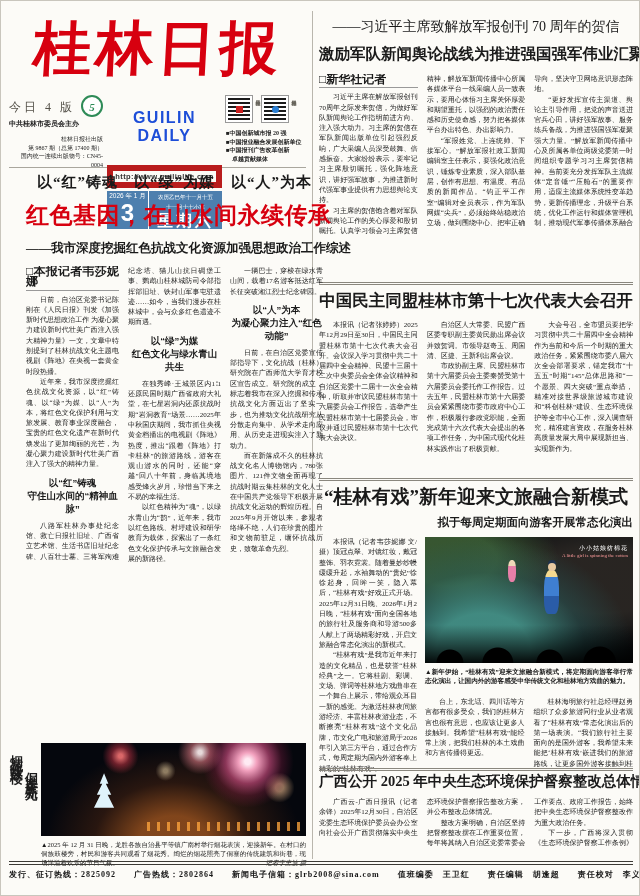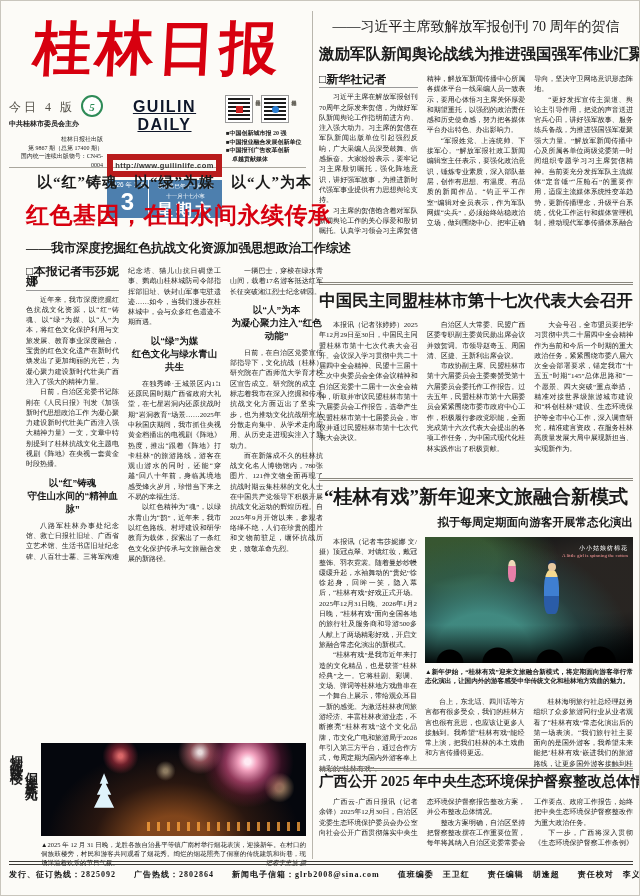--- a/index.html
+++ b/index.html
@@ -21,21 +21,21 @@
   .mast-left{width:96px;position:relative;}
   .edition{font-size:12px;letter-spacing:3px;color:#55524a;margin-top:4px;}
   .logo-circle{position:absolute;right:2px;top:0;width:22px;height:22px;border:2px solid #2e8b57;
         border-radius:50%;box-sizing:border-box;text-align:center;background:#fff;}
   .logo-circle span{font-size:11px;font-style:italic;font-weight:bold;color:#2e8b57;line-height:18px;}
   .organizer{font-size:7px;font-weight:bold;margin-top:3px;color:#222;}
   .publines{margin-top:6px;text-align:right;padding-right:2px;}
   .publines .para{margin:0;text-indent:0;font-size:6px;line-height:8.6px;color:#222;}
   .mast-center{width:119px;text-align:center;}
   .gd-title{font-family:"Liberation Sans","DejaVu Sans",sans-serif;font-size:16px;font-weight:bold;
-        letter-spacing:1.5px;color:#0f172a;margin-top:3px;text-decoration:underline;}
+        letter-spacing:1.5px;color:#1d4ed8;margin-top:14px;}
   .url-box{border:6px solid #b91c1c;font-family:"Liberation Sans",sans-serif;font-size:7.5px;
         font-weight:bold;color:#333;padding:1px 0;margin:20px 2px 0 2px;letter-spacing:.4px;}
   .date-box{display:flex;background:#4d7fae;color:#fff;height:38px;margin:3px 2px 0 2px;
         font-family:"Liberation Sans",sans-serif;}
   .date-left{width:42px;border-right:1px solid #fff;box-sizing:border-box;}
   .date-month{font-size:6.5px;line-height:10px;}
   .date-day{font-size:24px;font-weight:bold;line-height:24px;}
   .date-right{flex:1;}
   .date-lunar{font-size:5.5px;line-height:7px;margin-top:3px;}
   .date-week{font-size:16px;font-weight:bold;letter-spacing:3px;line-height:20px;}
@@ -200,22 +200,22 @@
       </div>
   </div>
   <div class="section-rule" style="top:281px"></div>
 
   <div id="red-article">
     <div class="kicker">以“红”铸魂　以“绿”为媒　以“人”为本</div>
     <div class="red-title">红色基因，在山水间永续传承</div>
     <div class="red-sub">——我市深度挖掘红色抗战文化资源加强思想政治工作综述</div>
     <div class="red-body flow">
         <div class="byline">□本报记者韦莎妮娜</div>
+        <p class="para">日前，自治区党委书记陈刚在《人民日报》刊发《加强新时代思想政治工作 为凝心聚力建设新时代壮美广西注入强大精神力量》一文，文章中特别提到了桂林抗战文化主题电视剧《阵地》在央视一套黄金时段热播。</p>
         <p class="para">近年来，我市深度挖掘红色抗战文化资源，以“红”铸魂、以“绿”为媒、以“人”为本，将红色文化保护利用与文旅发展、教育事业深度融合，宝贵的红色文化遗产在新时代焕发出了更加绚丽的光芒，为凝心聚力建设新时代壮美广西注入了强大的精神力量。</p>
-        <p class="para">日前，自治区党委书记陈刚在《人民日报》刊发《加强新时代思想政治工作 为凝心聚力建设新时代壮美广西注入强大精神力量》一文，文章中特别提到了桂林抗战文化主题电视剧《阵地》在央视一套黄金时段热播。</p>
         <div class="col-subhead">以“红”铸魂
 守住山水间的“精神血脉”</div>
         <p class="para">八路军桂林办事处纪念馆、救亡日报社旧址、广西省立艺术馆、生活书店旧址纪念碑、八百壮士墓、三将军殉难纪念塔、猫儿山抗日碉堡工事、鹦鹉山桂林城防司令部指挥部旧址、铁封山军事屯驻遗迹……如今，当我们漫步在桂林城中，会与众多红色遗迹不期而遇。</p>
         <div class="col-subhead">以“绿”为媒
 红色文化与绿水青山共生</div>
         <p class="para">在独秀峰·王城景区内1∶1还原民国时期广西省政府大礼堂，在七星岩洞内还原抗战时期“岩洞教育”场景……2025年中秋国庆期间，我市抓住央视黄金档播出的电视剧《阵地》热度，推出“跟着《阵地》打卡桂林”的旅游路线，游客在观山游水的同时，还能“穿越”回八十年前，身临其境地感受烽火岁月，珍惜当下来之不易的幸福生活。</p>
         <p class="para">以红色精神为“魂”，以绿水青山为“韵”，近年来，我市以红色路线、村圩建设和研学教育为载体，探索出了一条红色文化保护传承与文旅融合发展的新路径。</p>
         <p class="para">一辆巴士，穿梭在绿水青山间，载着17名游客抵达红军长征突破湘江烈士纪念碑园。</p>
         <div class="col-subhead">以“人”为本
 为凝心聚力注入“红色动能”</div>

